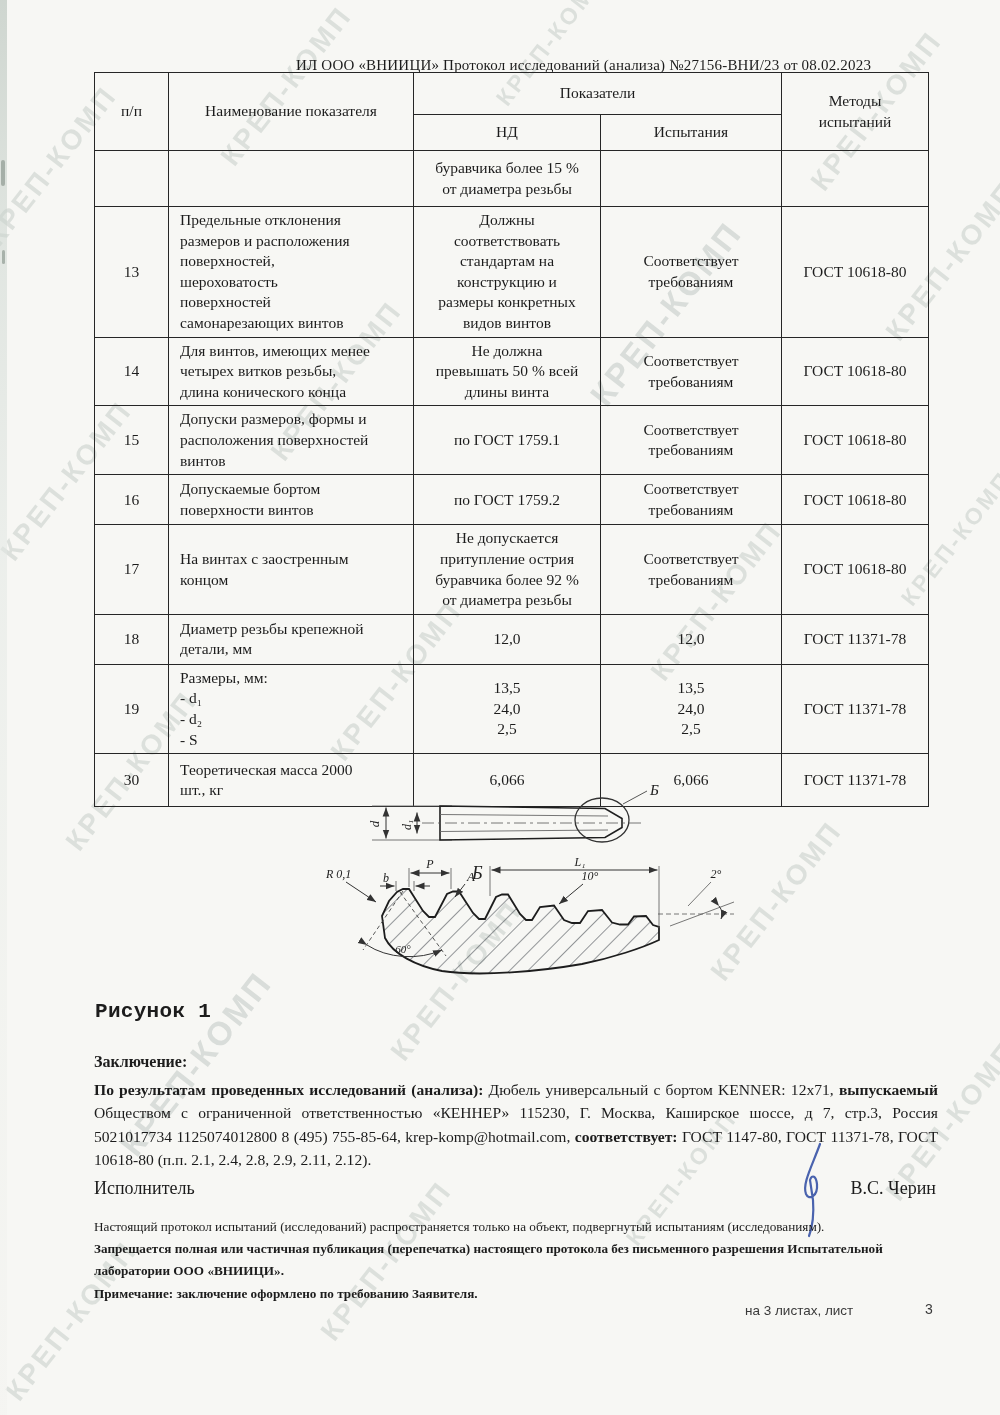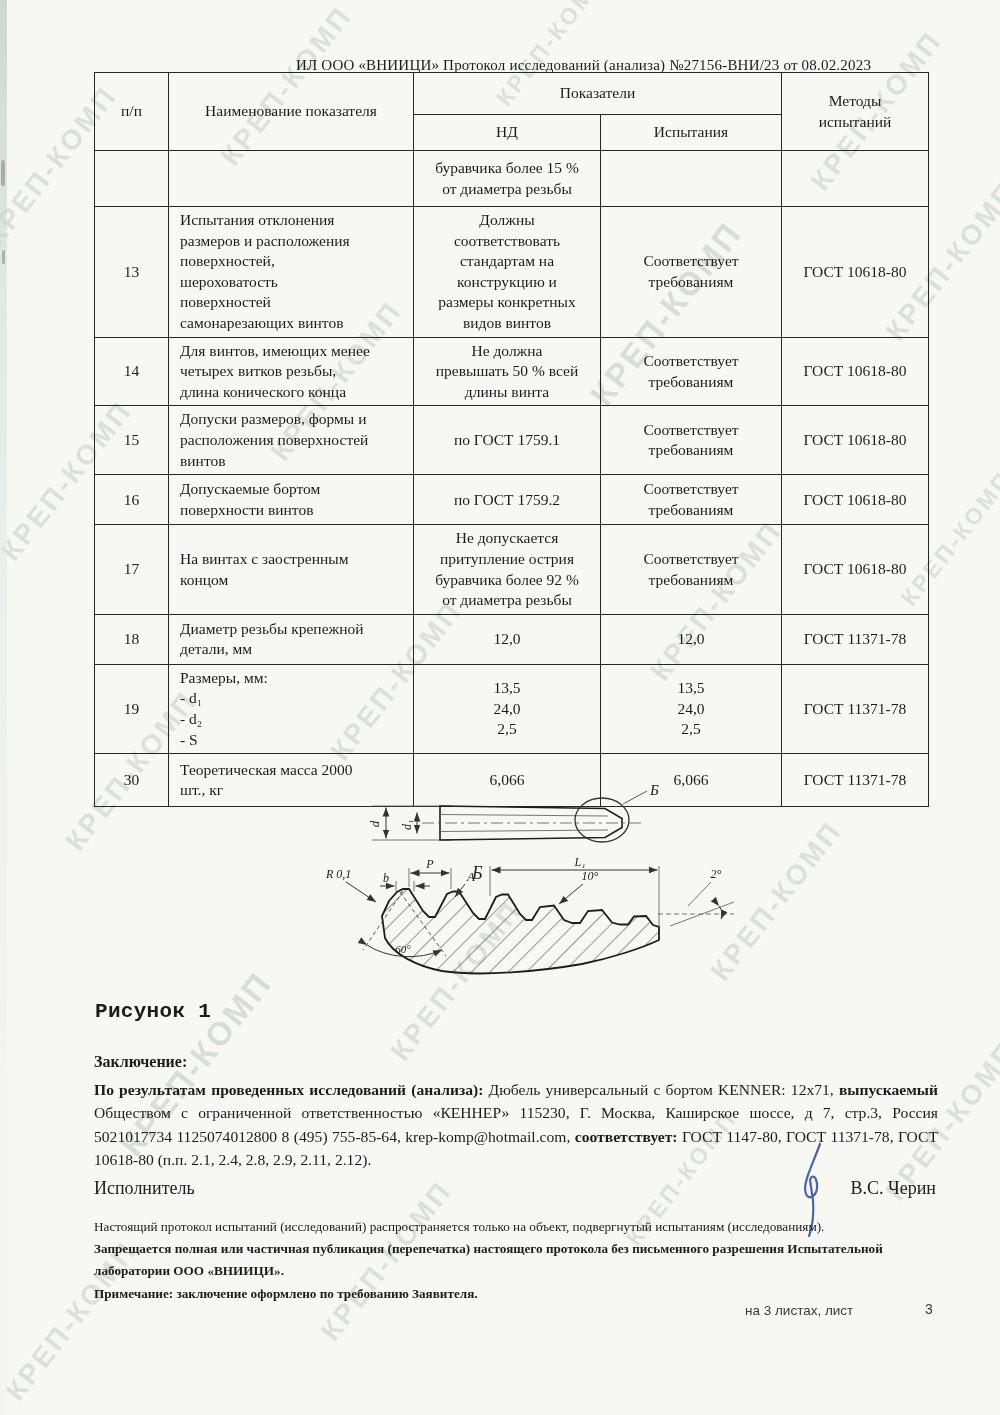--- a/index.html
+++ b/index.html
@@ -123,21 +123,21 @@
       <tr style="height:56px">
         <td class="c-num"></td>
         <td class="c-name"></td>
         <td class="c-val">буравчика более 15 %
 от диаметра резьбы</td>
         <td class="c-val"></td>
         <td class="c-met"></td>
       </tr>
       <tr style="height:125px">
         <td class="c-num">13</td>
-        <td class="c-name">Испытания отклонения
+        <td class="c-name">Предельные отклонения
 размеров и расположения
 поверхностей,
 шероховатость
 поверхностей
 самонарезающих винтов</td>
         <td class="c-val">Должны
 соответствовать
 стандартам на
 конструкцию и
 размеры конкретных

